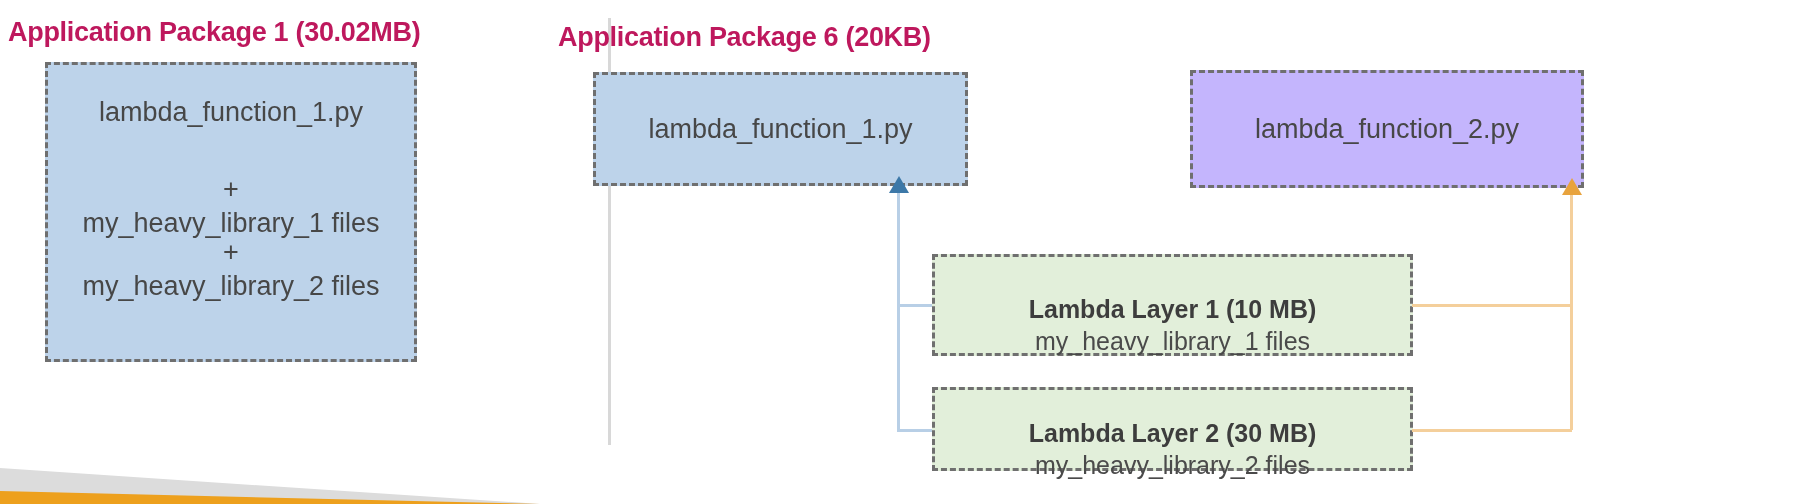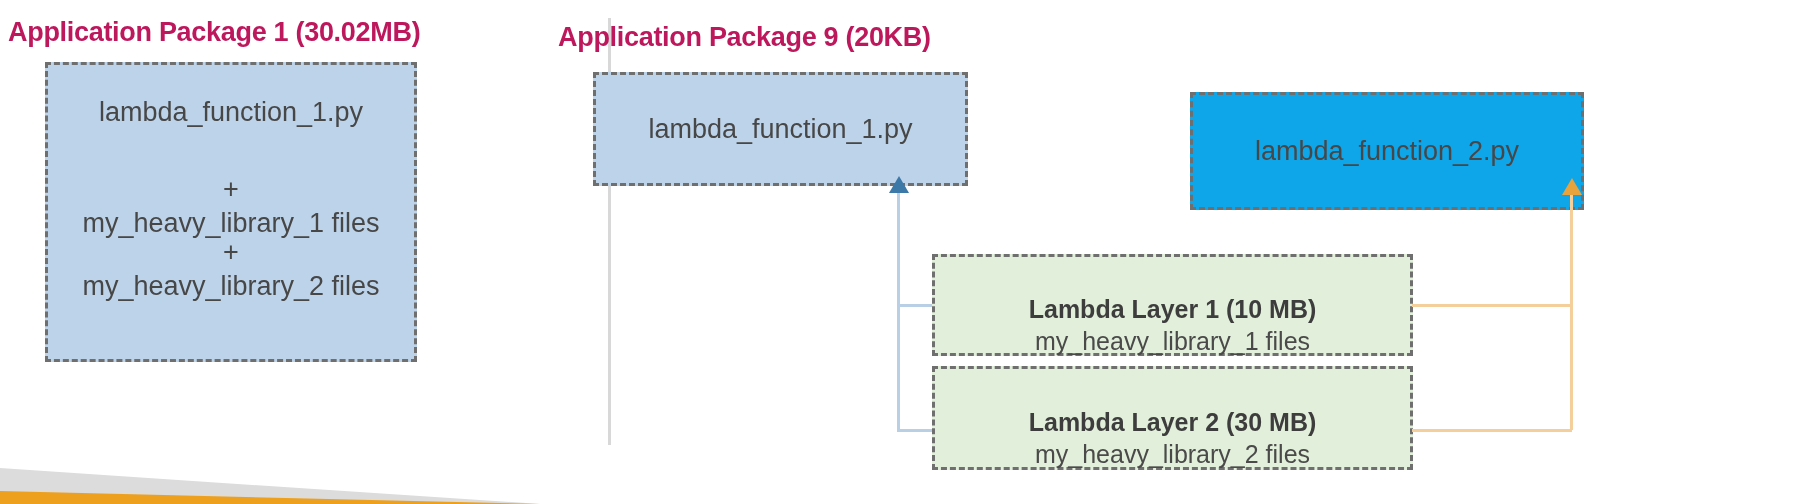--- a/index.html
+++ b/index.html
@@ -39,21 +39,21 @@
     border: 3px dashed #6f6f6f;
     display: flex;
     flex-direction: column;
     align-items: center;
     justify-content: center;
     text-align: center;
     color: #474747;
   }
   .box-blue   { background: #bdd3ea; }
   .box-green  { background: #e2efda; }
-  .box-orange { background: #0ea5e9; margin-top: 22px; }
+  .box-orange { background: #c4b5fd; }
 
   
   #pkg-left-box {
     left: 45px;  top: 62px;
     width: 372px; height: 300px;
     font-size: 27px;
     line-height: 1.28;
     justify-content: flex-start;
     padding-top: 30px;
   }
@@ -76,21 +76,21 @@
   }
 
   
   .layer-box {
     left: 932px;
     width: 481px;
     font-size: 25px;
     line-height: 1.3;
   }
   #layer-1 { top: 254px; height: 102px; }
-  #layer-2 { top: 366px; height: 104px; text-align: right; }
+  #layer-2 { top: 387px; height: 84px; text-align: right; }
   .layer-title { font-weight: bold; color: #3d3d3d; margin-top: 40px; }
   .layer-sub   { color: #4a4a4a; }
 
   
   #divider {
     position: absolute;
     left: 608px; top: 18px;
     width: 3px; height: 427px;
     background: #d8d8d8;
   }
@@ -168,21 +168,21 @@
   <div class="box box-blue" id="pkg-left-box">
     <div class="fname">lambda_function_1.py</div>
     <div class="plus">+</div>
     <div class="libline">my_heavy_library_1 files</div>
     <div class="plus">+</div>
     <div class="libline">my_heavy_library_2 files</div>
   </div>
 
   <div id="divider"></div>
 
-  <div class="heading" id="heading-mid">Application Package 9 (20KB)</div>
+  <div class="heading" id="heading-mid">Application Package 6 (20KB)</div>
 
   <div class="box box-blue" id="pkg-mid-box">
     <div>lambda_function_1.py</div>
   </div>
 
   <div class="conn" id="blue-trunk"></div>
   <div class="conn" id="blue-branch-1"></div>
   <div class="conn" id="blue-branch-2"></div>
   <div id="blue-arrow"></div>
 

